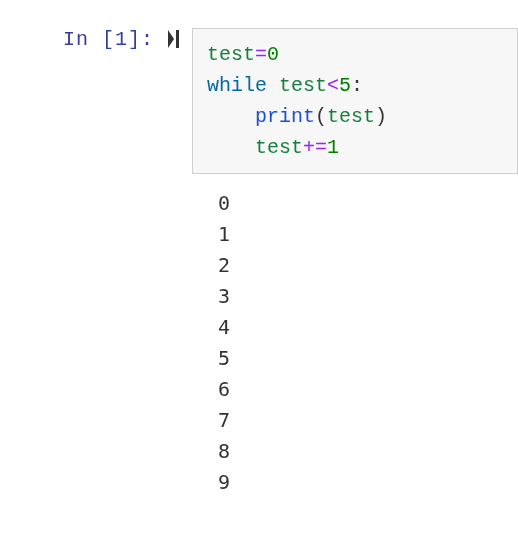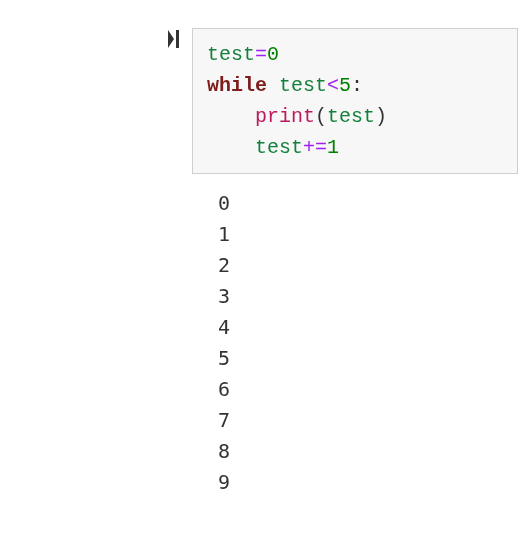--- a/index.html
+++ b/index.html
@@ -43,42 +43,43 @@
     .code-cell {
       background: #f7f7f7;
       border: 1px solid #cfcfcf;
       padding: 10px 14px;
       font-size: 20px;
       line-height: 1.55;
       font-family: "Courier New", monospace;
       white-space: pre;
       color: #333333;
     }
-    .kw { color: #7f1d1d; font-weight: bold; }
+    .kw { color: #0369a1; font-weight: normal; }
     .num { color: #008000; }
     .op { color: #a020f0; }
-    .fn { color: #be185d; }
+    .fn { color: #1d4ed8; }
     .ident { color: #15803d; }
     .output-area {
       padding: 14px 26px 0 26px;
       font-size: 20px;
       line-height: 1.55;
       font-family: "DejaVu Sans Mono", "Courier New", monospace;
       color: #333333;
       white-space: pre;
     }
     .output-line {
       display: block;
     }
   </style>
 </head>
 <body>
 
 <div class="container">
   <div class="prompt-area">
+    <span class="prompt-label"><span>In </span> <span>[</span><span>1</span><span>]:</span></span>
     <span class="run-icon">
       <svg width="16" height="18" viewBox="0 0 16 18">
         <path d="M 0 0 L 6 9 L 0 18 Z" fill="#333"></path>
         <rect x="8" y="0" width="3" height="18" fill="#333"></rect>
       </svg>
     </span>
   </div>
   <div class="content-area">
     <div class="code-cell"><span class="ident">test</span><span class="op">=</span><span class="num">0</span>
 <span class="kw">while</span><span> </span><span class="ident">test</span><span class="op">&lt;</span><span class="num">5</span><span>:</span>

